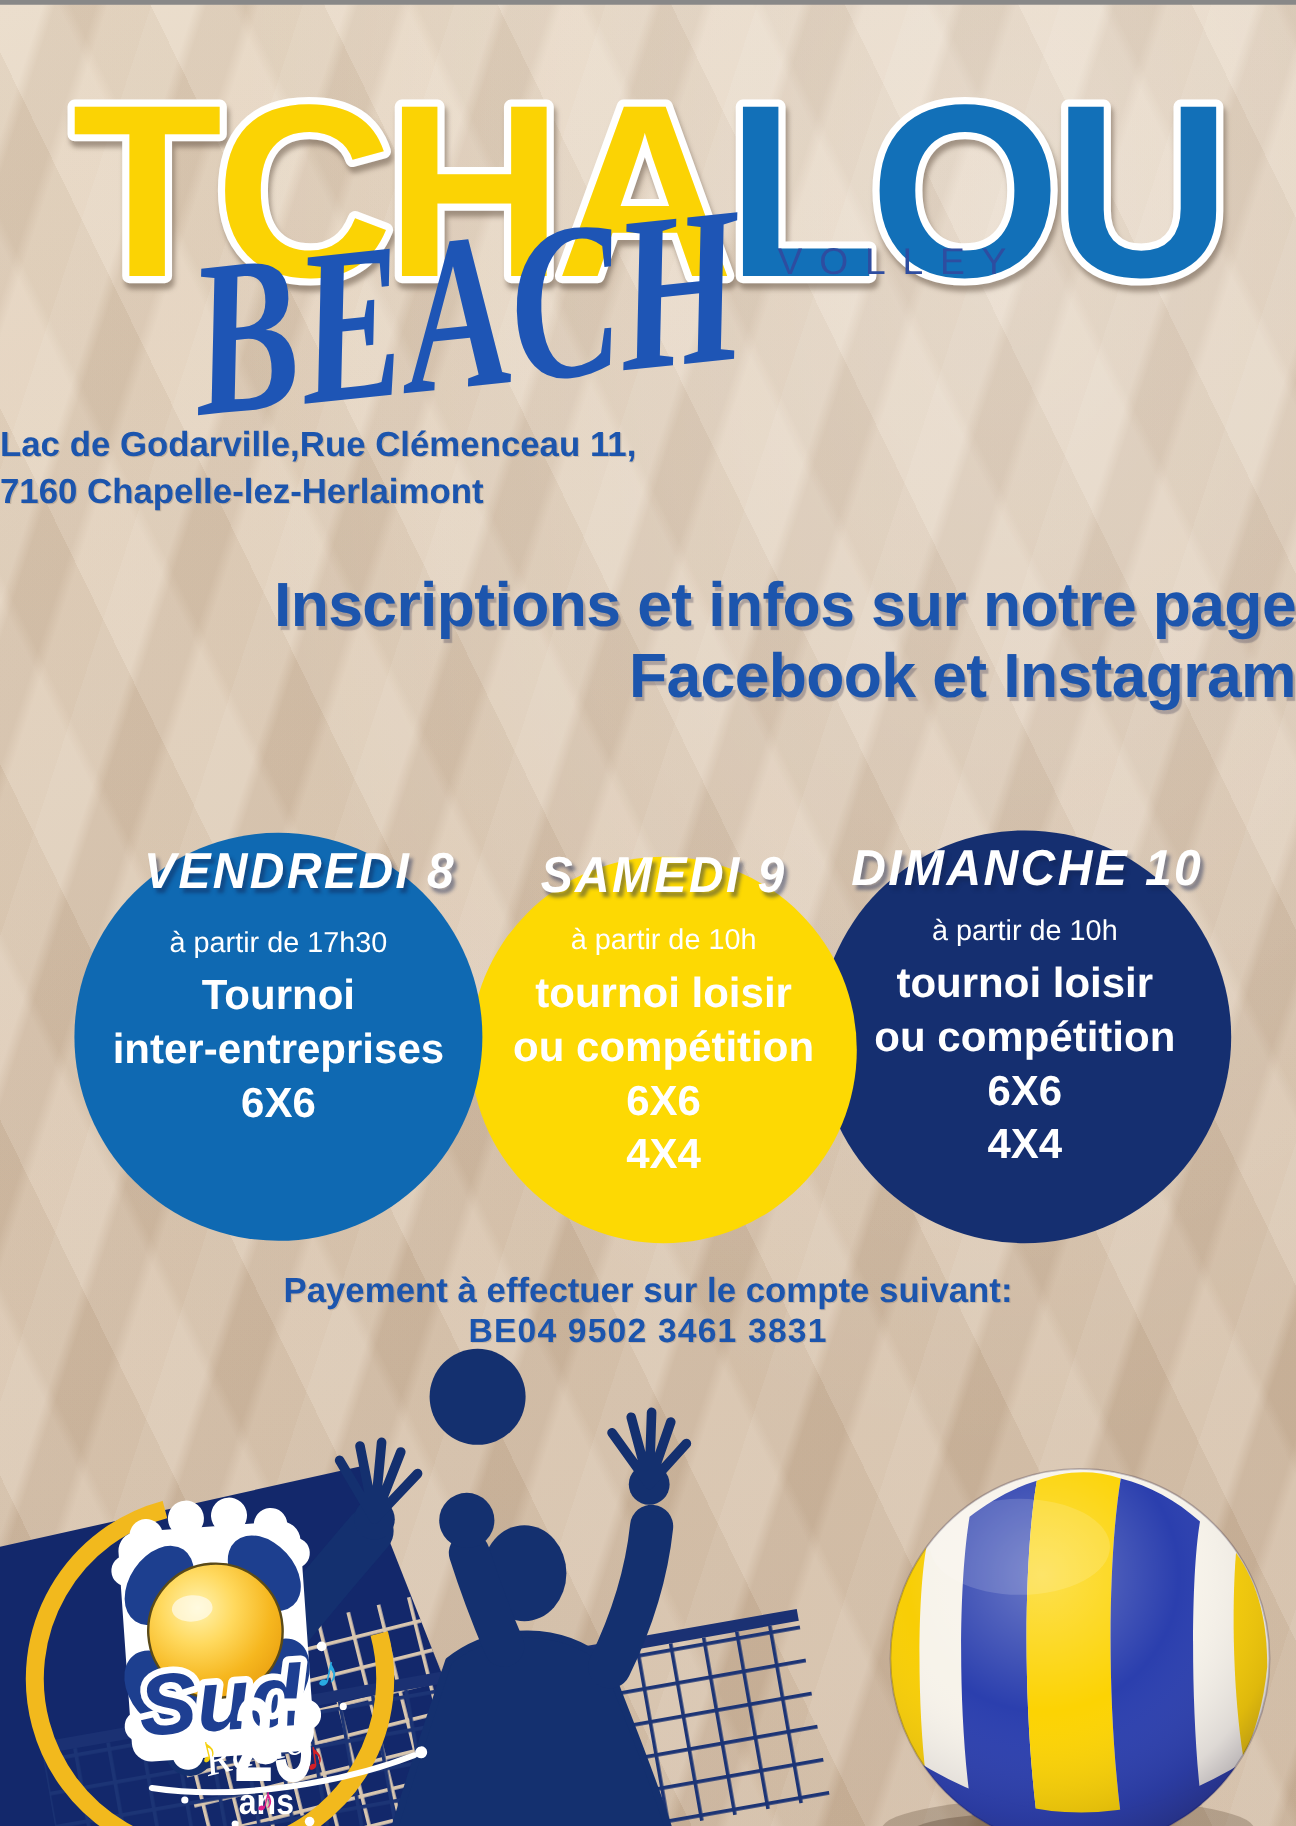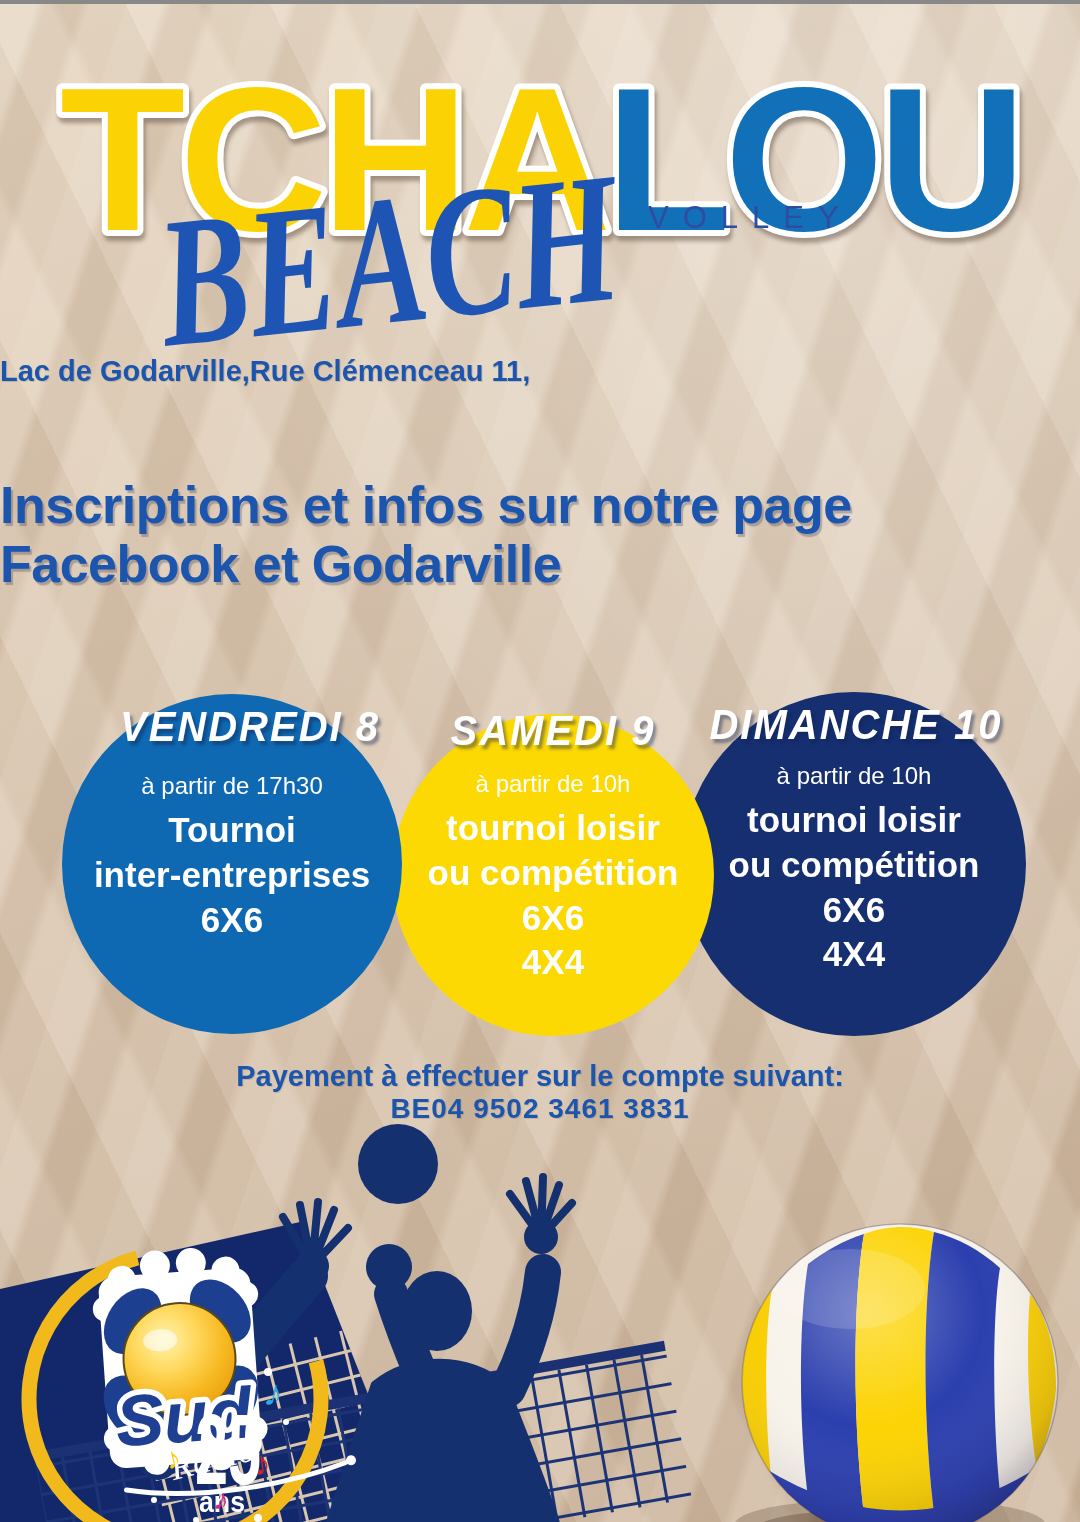--- a/index.html
+++ b/index.html
@@ -11,21 +11,21 @@
       repeating-linear-gradient(108deg, rgba(255,252,245,.16) 0 34px, rgba(122,96,70,.07) 44px 76px, rgba(255,250,240,.10) 86px 120px),
       repeating-linear-gradient(64deg, rgba(255,255,255,.09) 0 60px, rgba(120,95,70,.055) 70px 130px),
       linear-gradient(160deg,#e5d4bf,#d8c3ac 45%,#cdb59c);
   }
   .abs{position:absolute;}
   .title-svg{left:0;top:18px;filter:drop-shadow(2px 5px 2px rgba(105,90,75,.55));}
   .beach-svg{left:0;top:140px;}
   .volley{left:648px;top:196px;font-size:31px;letter-spacing:14px;color:#2e4da0;font-weight:400;}
   .address{left:0;top:348px;width:939px;text-align:left;color:#1c55ad;font-weight:bold;
            font-size:29px;line-height:1.34;text-shadow:1px 1px 0 rgba(60,50,40,.18);}
-  .headline{left:0;top:472px;width:1080px;text-align:left;color:#1c55ad;font-weight:bold;
+  .headline{left:0;top:472px;width:1080px;text-align:right;color:#1c55ad;font-weight:bold;
             font-size:52px;line-height:1.14;letter-spacing:-.5px;text-shadow:2px 3px 1px rgba(35,35,70,.28);}
   .circle{border-radius:50%;display:flex;flex-direction:column;color:#fff;text-align:center;}
   .c1{left:62px;top:690px;width:340px;height:340px;z-index:3;padding-top:78px;box-sizing:border-box;}
   .c2{left:392px;top:710px;width:322px;height:322px;z-index:2;padding-top:56px;box-sizing:border-box;}
   .c3{left:682px;top:688px;width:344px;height:344px;z-index:1;padding-top:70px;box-sizing:border-box;}
   .day-head{width:360px;text-align:center;z-index:4;color:#fff;font-weight:bold;font-style:italic;
             font-size:40px;letter-spacing:2px;transform:scaleY(1.05);
             text-shadow:3px 4px 3px rgba(18,35,82,.45);white-space:nowrap;}
   .h1{left:70px;top:700px;}
   .h2{left:373px;top:704px;}
@@ -50,25 +50,26 @@
   </svg>
 
   <svg class="abs beach-svg" width="1080" height="240" viewBox="0 0 1080 240">
     <text x="390" y="178" text-anchor="middle" font-family="Liberation Serif, serif" font-style="italic" font-weight="bold" font-size="185" fill="#1e55b5" textLength="460" lengthAdjust="spacingAndGlyphs" transform="rotate(-6 390 130)">BEACH</text>
   </svg>
 
   <div class="abs volley">VOLLEY</div>
 
   <div class="abs address">
     <div>Lac de Godarville,Rue Clémenceau 11,</div>
+    <div>7160 Chapelle-lez-Herlaimont</div>
   </div>
 
   <div class="abs headline">
     <div>Inscriptions et infos sur notre page</div>
-    <div>Facebook et Godarville</div>
+    <div>Facebook et Instagram</div>
   </div>
 
   <div class="abs day-head h1">VENDREDI 8</div>
   <div class="abs day-head h2">SAMEDI 9</div>
   <div class="abs day-head h3">DIMANCHE 10</div>
 
   <div class="abs circle c1" style="background: rgb(15, 105, 178);">
     <div class="time-line">à partir de 17h30</div>
     <div class="big-line">Tournoi</div>
     <div class="big-line">inter-entreprises</div>

